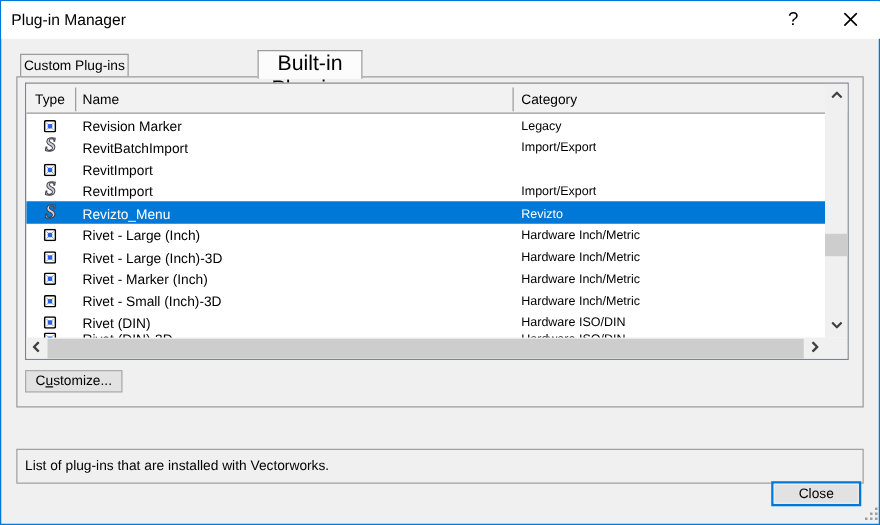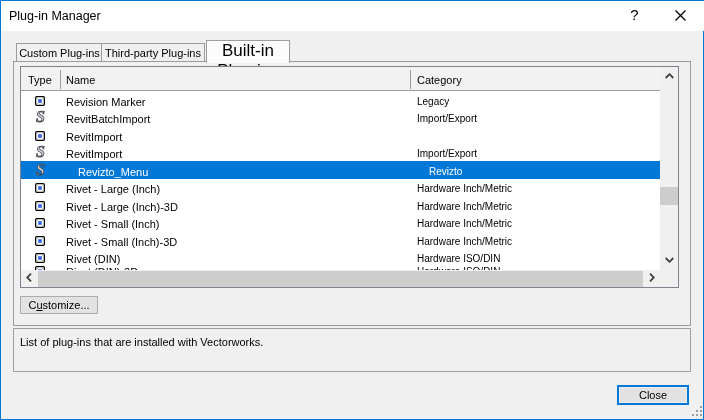--- a/index.html
+++ b/index.html
@@ -15,49 +15,48 @@
           border:1px solid #9c9c9c;border-bottom:none;box-sizing:border-box;font-size:17px;text-align:center;}
   #list{position:absolute;left:19px;top:65px;width:659px;height:222px;border:1px solid #7d838c;box-sizing:border-box;background:#ffffff;overflow:hidden;}
   #lheader{position:absolute;left:0px;top:0px;width:657px;height:24px;background:#f2f2f2;border-bottom:1px solid #9c9c9c;box-sizing:border-box;text-decoration:underline;}
   .hsep{position:absolute;top:3px;width:1px;height:19px;background:#9c9c9c;}
   .htext{position:absolute;top:6.5px;font-size:11px;color:#000;}
   .row{position:absolute;left:0px;width:639px;height:17.5px;}
   .rname{position:absolute;left:45px;top:4.5px;font-size:11px;color:#000;white-space:nowrap;}
   .rcat{position:absolute;left:396px;top:4.5px;font-size:10px;color:#000;white-space:nowrap;}
   .ricon-t{position:absolute;left:14px;top:4.5px;}.ricon-t svg{display:block;}.ricon-s{position:absolute;left:14px;top:1.5px;}
   .sel{background:#0078d7;}
-  .sel .rname,.sel .rcat{color:#ffffff;margin-left:12px;}
+  .sel .rname,.sel .rcat{color:#ffffff;}
   
   #vsb{position:absolute;left:639px;top:0px;width:18px;height:203px;background:#f0f0f0;}
   #vthumb{position:absolute;left:639px;top:120px;width:18px;height:18px;background:#cdcdcd;}
   #hsb{position:absolute;left:0px;top:203px;width:657px;height:17px;background:#f0f0f0;}
   #hthumb{position:absolute;left:17px;top:204px;width:605px;height:16px;background:#cdcdcd;}
   .sarrow{position:absolute;}
   #custbtn{position:absolute;left:19px;top:295px;width:78px;height:18px;background:#e2e2e2;border:1px solid #acacac;box-sizing:border-box;font-size:11px;text-align:center;line-height:16px;color:#000;}
-  #msgbox{position:absolute;left:12px;top:327px;width:678px;height:44px;border:1px solid #a0a0a0;box-sizing:border-box;background:#f0f0f0;}
+  #msgbox{position:absolute;left:12px;top:358px;width:678px;height:28px;border:1px solid #a0a0a0;box-sizing:border-box;background:#f0f0f0;}
   #msgbox div{position:absolute;left:6px;top:7px;font-size:11px;color:#000;}
   #closebtn{position:absolute;left:616px;top:384px;width:72px;height:20px;border:2px solid #0078d7;box-sizing:border-box;background:#e2e2e2;}
   #closebtn .inner{position:absolute;left:0;top:0;width:68px;height:16px;box-sizing:border-box;border:1px solid #ededed;background:#e2e2e2;font-size:11px;text-align:center;line-height:15px;color:#000;}
   .grip{position:absolute;width:2px;height:2px;background:#9d9d9d;}
 </style>
 </head>
 <body>
 <div id="win">
   <div id="titlebar">
     <div id="title">Plug-in Manager</div>
     <svg class="abs" style="left:628px;top:6px" width="11" height="16" viewBox="0 0 11 16">
       <text x="5.5" y="13" font-size="15" text-anchor="middle" fill="#000" font-family="Liberation Sans">?</text>
     </svg>
     <svg class="abs" style="left:674px;top:9px" width="11" height="11" viewBox="0 0 11 11">
       <path d="M0.5 0.5 L10.5 10.5 M10.5 0.5 L0.5 10.5" stroke="#000" stroke-width="1.3" fill="none"></path>
     </svg>
   </div>
 
   <div class="tab" style="left:15px;top:42px;width:87px;height:19px;line-height:18px;">Custom Plug-ins</div>
-  <div class="tab" style="left:100px;top:42px;width:104px;height:19px;line-height:18px;">Third-party Plug-ins</div>
   <div id="pageframe"></div>
   <div id="tabsel" style="line-height:20px;">Built-in Plug-ins</div>
 
   <div id="list">
     <div id="lheader">
       <div class="htext" style="left:7px;">Type</div>
       <div class="hsep" style="left:39px;"></div>
       <div class="htext" style="left:45px;">Name</div>
       <div class="hsep" style="left:389px;"></div>
       <div class="htext" style="left:396px;">Category</div>
@@ -128,21 +127,21 @@
           <div class="rcat" style="">Hardware Inch/Metric</div>
         </div>
         <div class="row " style="top:146.5px">
           <div class="ricon-t" style="">
             <svg width="10" height="10" viewBox="0 0 10 10">
  <rect x="0.65" y="0.65" width="8.7" height="8.7" rx="1.0" fill="#ffffff" stroke="#000000" stroke-width="1.25"></rect>
  <path d="M2.1 2.1 L7.9 7.9 M7.9 2.1 L2.1 7.9" stroke="#8f8f8f" stroke-width="0.7"></path>
  <rect x="3.2" y="3.2" width="3.6" height="3.6" rx="0.8" fill="#2b61ea"></rect>
 </svg>
           </div>
-          <div class="rname" style="">Rivet - Small (Inch)</div>
+          <div class="rname" style="">Rivet - Marker (Inch)</div>
           <div class="rcat" style="">Hardware Inch/Metric</div>
         </div>
         <div class="row " style="top:164px">
           <div class="ricon-t" style="">
             <svg width="10" height="10" viewBox="0 0 10 10">
  <rect x="0.65" y="0.65" width="8.7" height="8.7" rx="1.0" fill="#ffffff" stroke="#000000" stroke-width="1.25"></rect>
  <path d="M2.1 2.1 L7.9 7.9 M7.9 2.1 L2.1 7.9" stroke="#8f8f8f" stroke-width="0.7"></path>
  <rect x="3.2" y="3.2" width="3.6" height="3.6" rx="0.8" fill="#2b61ea"></rect>
 </svg>
           </div>

